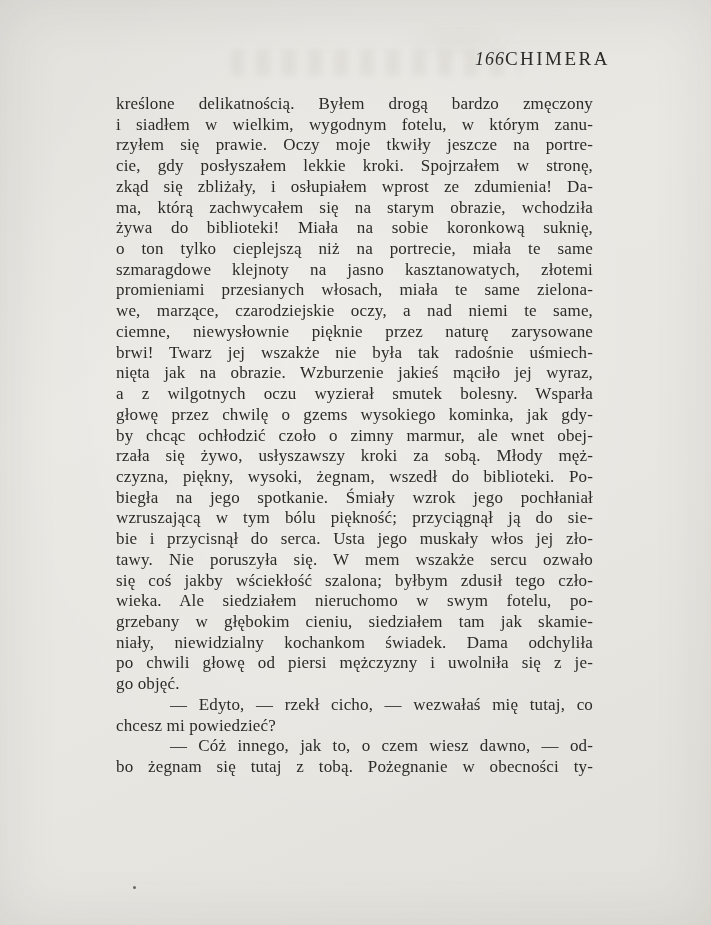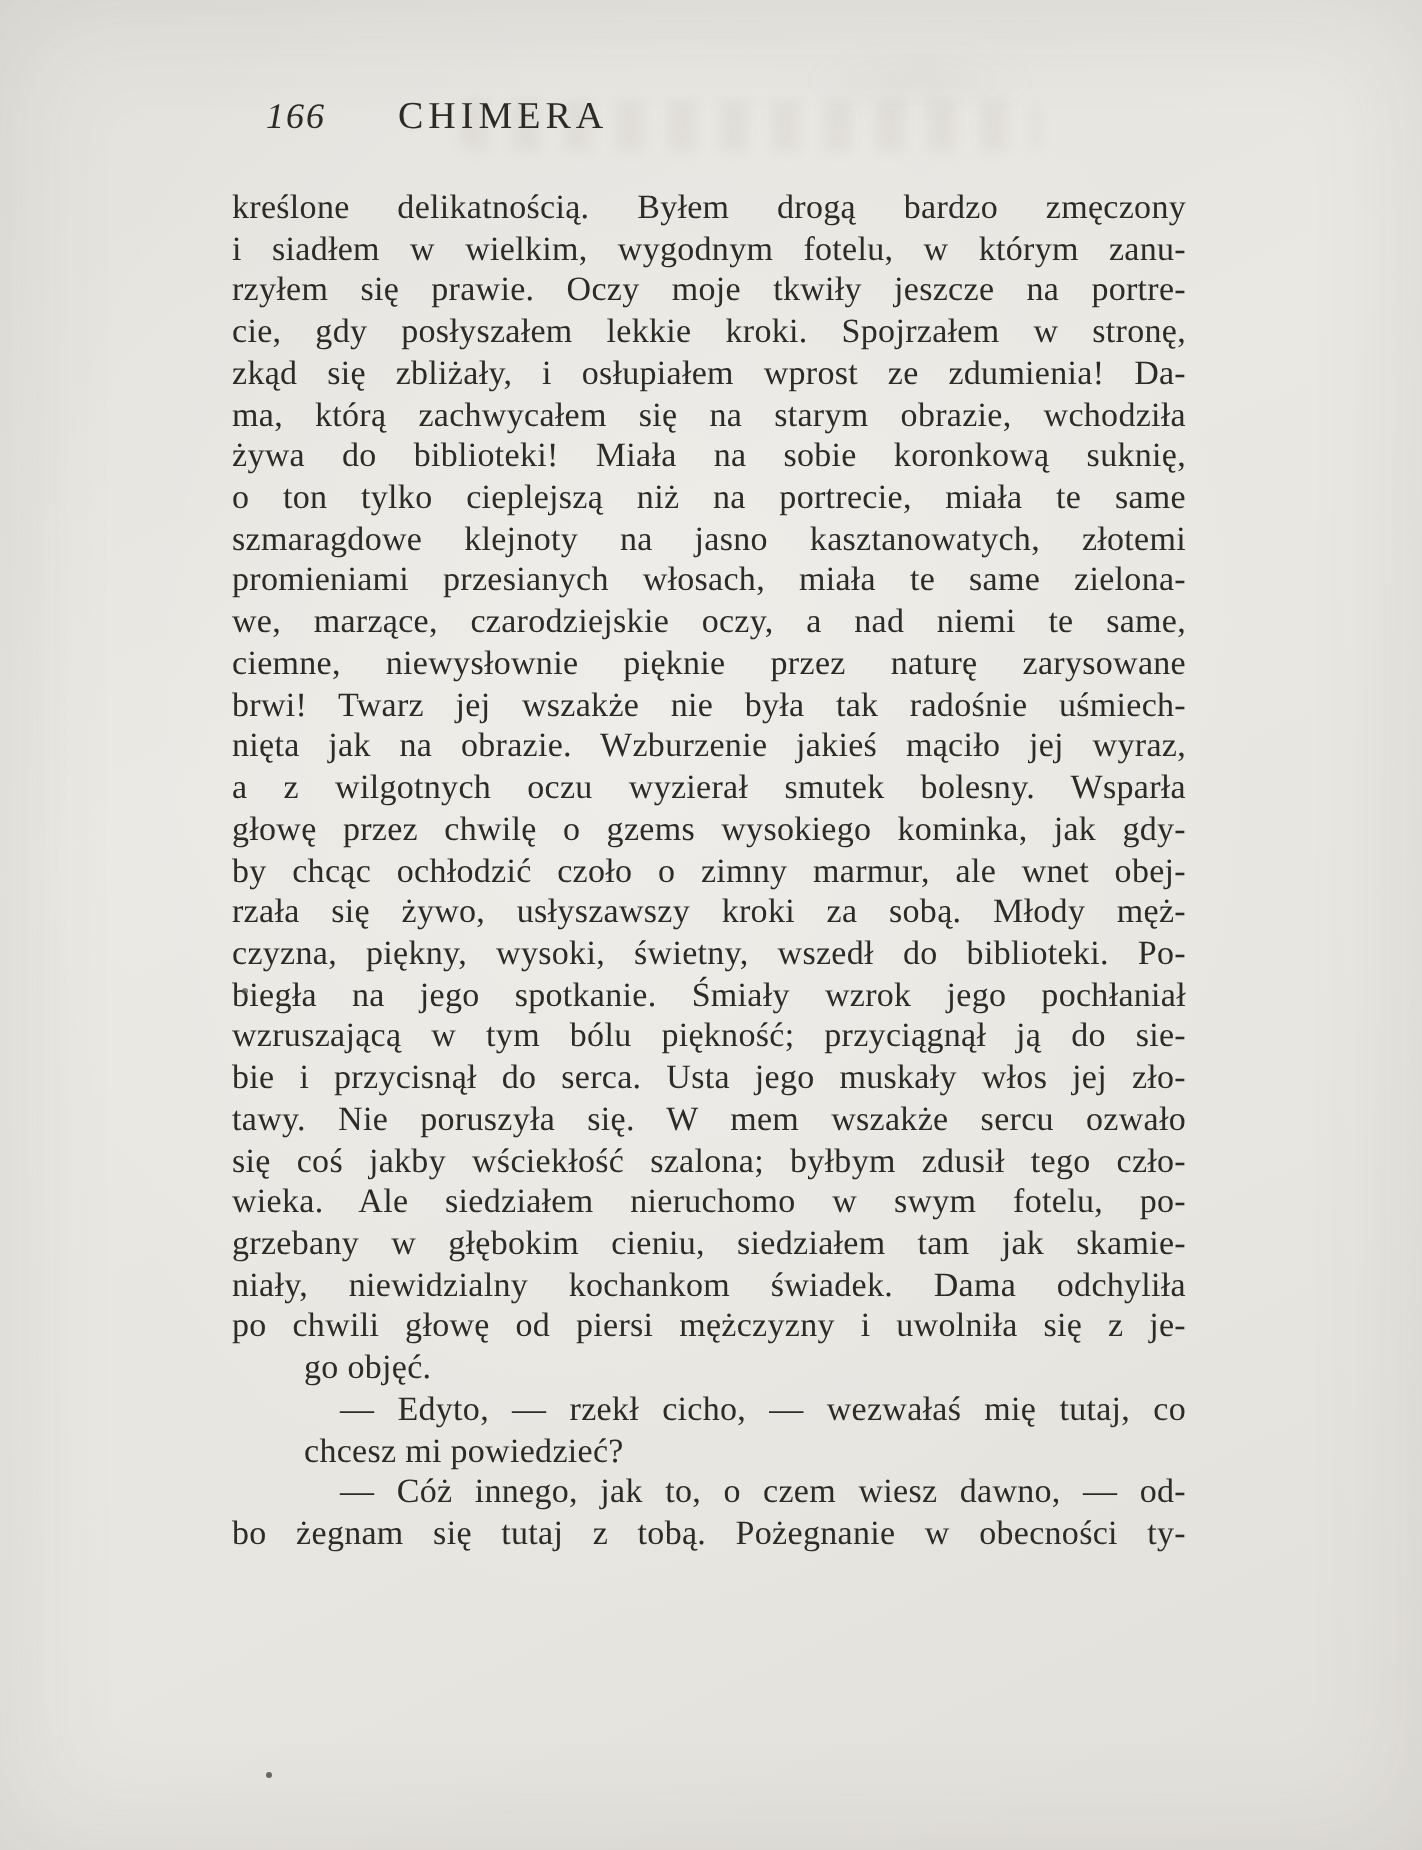--- a/index.html
+++ b/index.html
@@ -29,23 +29,22 @@
     box-shadow: inset 0 0 60px rgba(90,88,80,0.12);
   }
 
   
   .header {
     position: absolute;
     left: 133px;
     top: 48px;
     width: 477px;
     display: flex;
-    justify-content: flex-start;
+    justify-content: flex-end;
     align-items: baseline;
-    gap: 36px;
   }
   .pagenum {
     font-style: italic;
     font-size: 18px;
     letter-spacing: 1px;
   }
   .journal {
     font-size: 19px;
     letter-spacing: 2.5px;
   }
@@ -62,21 +61,20 @@
   .ln {
     height: 20.72px;
     line-height: 20.72px;
     text-align: justify;
     text-align-last: justify;
     white-space: normal;
   }
   .ln.end {
     text-align: left;
     text-align-last: left;
-    margin-left: 36px;
   }
   .ln.indent {
     padding-left: 54px;
   }
 
   
   .ghost {
     position: absolute;
     pointer-events: none;
     filter: blur(3px);
@@ -129,21 +127,21 @@
     <div class="ln">szmaragdowe klejnoty na jasno kasztanowatych,  złotemi</div>
     <div class="ln">promieniami przesianych włosach,  miała te same zielona-</div>
     <div class="ln">we, marzące, czarodziejskie oczy,  a nad niemi te same,</div>
     <div class="ln">ciemne, niewysłownie pięknie przez naturę zarysowane</div>
     <div class="ln">brwi!  Twarz jej wszakże nie była tak radośnie uśmiech-</div>
     <div class="ln">nięta jak na obrazie.  Wzburzenie jakieś mąciło jej wyraz,</div>
     <div class="ln">a z wilgotnych oczu wyzierał smutek bolesny.  Wsparła</div>
     <div class="ln">głowę przez chwilę o gzems wysokiego kominka, jak gdy-</div>
     <div class="ln">by chcąc ochłodzić czoło o zimny marmur,  ale wnet obej-</div>
     <div class="ln">rzała się żywo,  usłyszawszy kroki za sobą.  Młody męż-</div>
-    <div class="ln">czyzna, piękny, wysoki, świetny, wszedł do biblioteki.  Po-</div>
+    <div class="ln">czyzna, piękny, wysoki, żegnam, wszedł do biblioteki.  Po-</div>
     <div class="ln">biegła na jego spotkanie.  Śmiały wzrok jego pochłaniał</div>
     <div class="ln">wzruszającą w tym bólu piękność;  przyciągnął ją do sie-</div>
     <div class="ln">bie i przycisnął do serca.  Usta jego muskały włos jej zło-</div>
     <div class="ln">tawy.  Nie poruszyła się.  W mem wszakże sercu ozwało</div>
     <div class="ln">się coś jakby wściekłość szalona; byłbym zdusił tego czło-</div>
     <div class="ln">wieka.  Ale siedziałem nieruchomo w swym fotelu,  po-</div>
     <div class="ln">grzebany w głębokim cieniu,  siedziałem tam jak skamie-</div>
     <div class="ln">niały, niewidzialny kochankom świadek.  Dama odchyliła</div>
     <div class="ln">po chwili głowę od piersi mężczyzny i uwolniła się  z je-</div>
     <div class="ln end">go objęć.</div>

